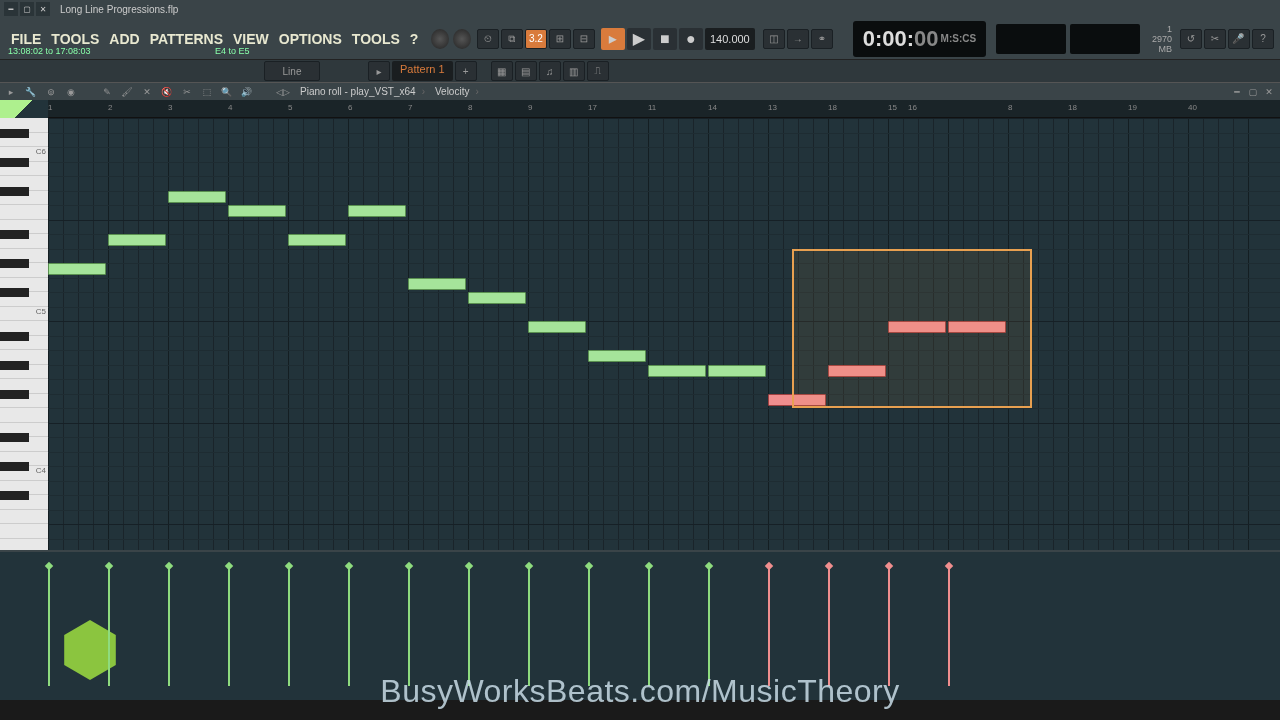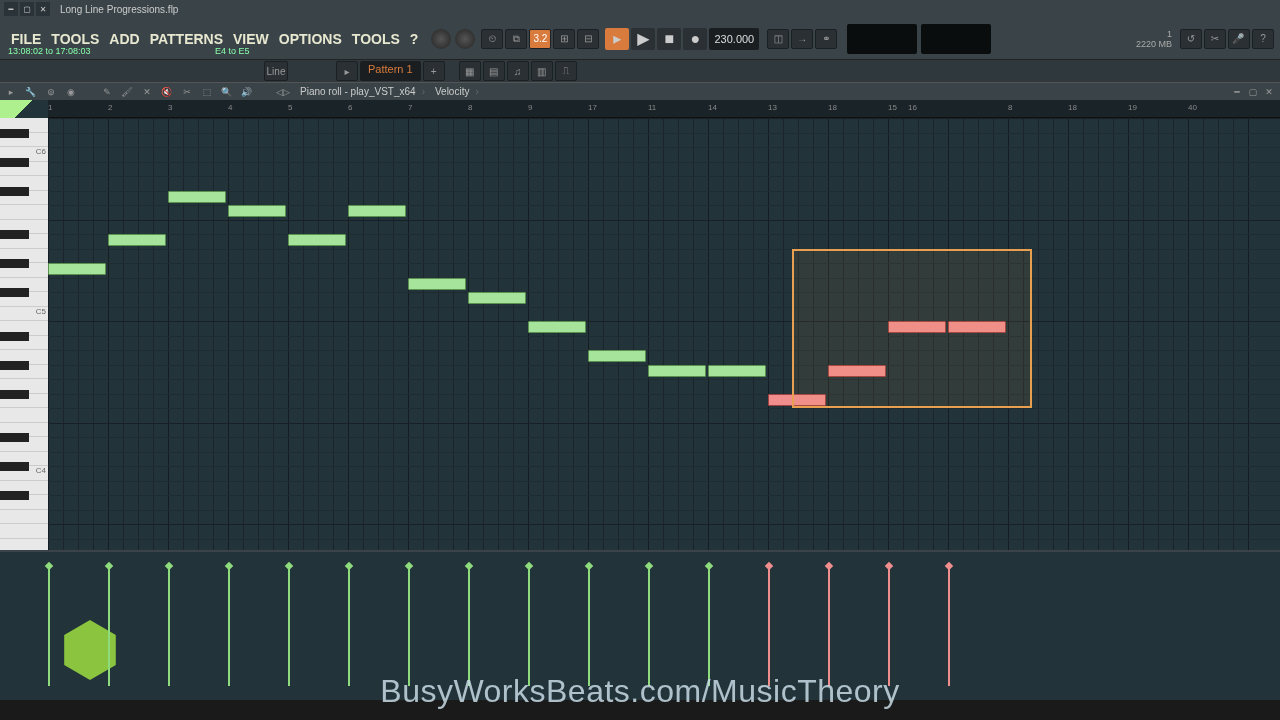--- a/index.html
+++ b/index.html
@@ -108,48 +108,53 @@
     <div class="tbtn">⧉</div>
     <div class="tbtn on">3.2</div>
     <div class="tbtn">⊞</div>
     <div class="tbtn">⊟</div>
   </div>
   <div class="transport">
     <div class="play on">▸</div>
     <div class="play">▶</div>
     <div class="play">■</div>
     <div class="play">●</div>
-    <div class="tempo">230.000</div>
+    <div class="tempo">140.000</div>
   </div>
   <div class="toolcluster" style="margin-left:8px;">
     <div class="tbtn">◫</div>
     <div class="tbtn">→</div>
     <div class="tbtn">⚭</div>
   </div>
+  <div class="timedisplay">
+    <span>0:00:</span>
+      <span style="color:#888">00</span>
+    <span class="ms">M:S:CS</span>
+  </div>
   <div class="meters">
     <div class="meter"></div>
     <div class="meter"></div>
   </div>
   <div class="cpu">
     <div>1</div>
-    <div>2220 MB</div>
+    <div>2970 MB</div>
   </div>
   <div class="rbtns">
     <div class="tbtn">↺</div>
     <div class="tbtn">✂</div>
     <div class="tbtn">🎤</div>
     <div class="tbtn">?</div>
   </div>
 </div>
 <div class="hint">13:08:02 to 17:08:03</div>
 <div class="hint2">E4 to E5</div>
 
 <div class="row2">
   <div class="toolcluster">
-    <div class="tbtn" style="width:24px;">Line</div>
+    <div class="tbtn" style="width:56px;">Line</div>
   </div>
   <div class="toolcluster" style="margin-left:40px;">
     <div class="tbtn">▸</div>
     <div class="pattern">Pattern 1</div>
     <div class="tbtn">+</div>
   </div>
   <div class="toolcluster" style="margin-left:6px;">
     <div class="tbtn">▦</div>
     <div class="tbtn">▤</div>
     <div class="tbtn">♫</div>

